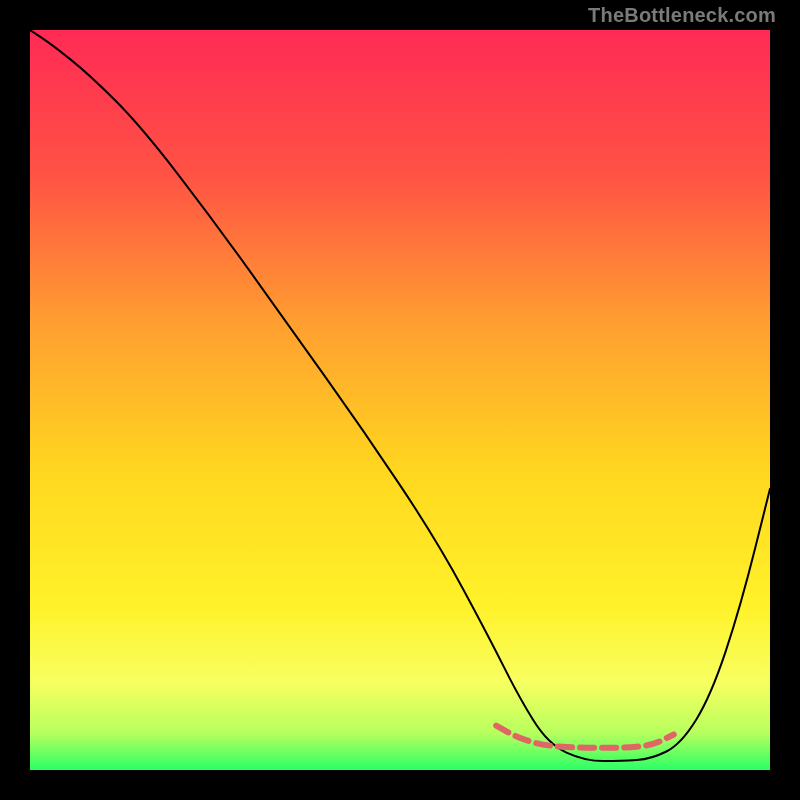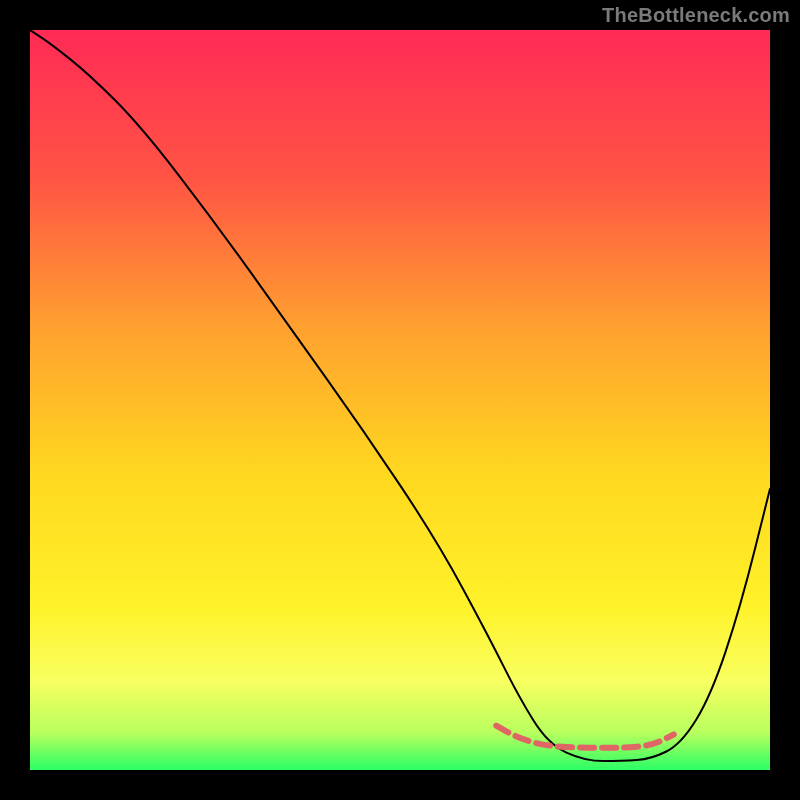--- a/index.html
+++ b/index.html
@@ -15,21 +15,21 @@
     position: absolute;
     top: 0;
     left: 0;
     width: 800px;
     height: 800px;
     background: #000;
   }
   .watermark {
     position: absolute;
     top: 4px;
-    right: 10px;
+    right: 24px;
     color: #7a7a7a;
     font-size: 20px;
     font-weight: 600;
     letter-spacing: 0.2px;
     user-select: none;
   }
   .plot {
     position: absolute;
     left: 30px;
     top: 30px;

